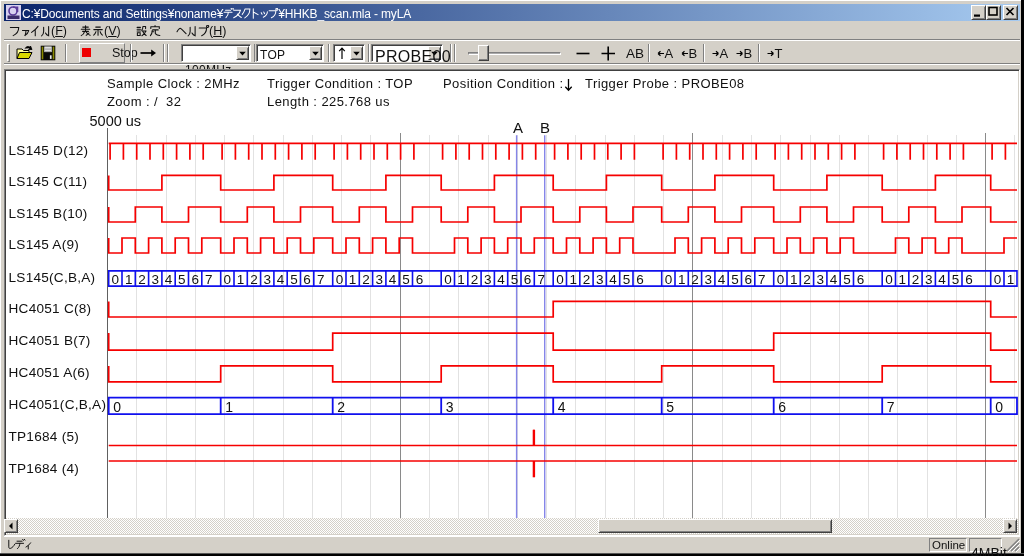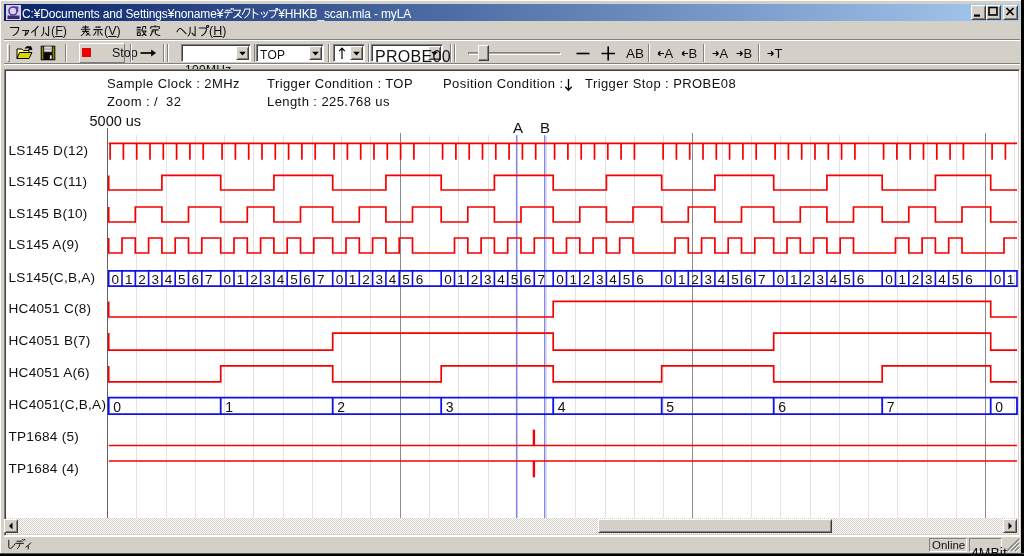--- a/index.html
+++ b/index.html
@@ -157,21 +157,21 @@
 <div class="txt" style="left:774.5px;top:46px;font-size:13px">T</div>
 <div class="ab" style="left:4px;top:63px;width:1016px;height:2px;border-top:1px solid #808080;border-bottom:1px solid #fff"></div>
 <div class="ab" style="left:4px;top:69px;width:1016px;height:467px;border:1px solid #808080;border-bottom-color:#fff;border-right-color:#fff;box-shadow:inset 1px 1px 0 #404040"></div>
 <div class="ab" style="left:6px;top:71px;width:1012px;height:448px;background:#fff"></div>
 <div class="txt" style="left:107px;top:75.5px;letter-spacing:0.42px">Sample Clock : 2MHz</div>
 <div class="txt" style="left:267px;top:75.5px;letter-spacing:0.42px">Trigger Condition : TOP</div>
 <div class="txt" style="left:443px;top:75.5px;letter-spacing:0.42px">Position Condition :</div>
 <svg class="ab" style="left:563.5px;top:78px" width="9" height="14" viewBox="0 0 9 14">
     <path d="M4.5 1V12M1.3 8.8L4.5 12.2L7.7 8.8" stroke="#000" stroke-width="1.3" fill="none"></path>
   </svg>
-<div class="txt" style="left:585px;top:75.5px;letter-spacing:0.42px">Trigger Stop : PROBE08</div>
+<div class="txt" style="left:585px;top:75.5px;letter-spacing:0.42px">Trigger Probe : PROBE08</div>
 <div class="txt" style="left:107px;top:93.5px;letter-spacing:0.42px">Zoom : /&nbsp;&nbsp;32</div>
 <div class="txt" style="left:267px;top:93.5px;letter-spacing:0.42px">Length : 225.768 us</div>
 <svg width="1024" height="556" viewBox="0 0 1024 556" font-family="Liberation Sans, sans-serif" style="position:absolute;left:0;top:0">
     <path d="M136.8 134.5V518.5M166.0 134.5V518.5M195.3 134.5V518.5M224.6 134.5V518.5M253.9 134.5V518.5M283.1 134.5V518.5M312.4 134.5V518.5M341.7 134.5V518.5M370.9 134.5V518.5M429.5 134.5V518.5M458.7 134.5V518.5M488.0 134.5V518.5M517.3 134.5V518.5M546.5 134.5V518.5M575.8 134.5V518.5M605.1 134.5V518.5M634.4 134.5V518.5M663.6 134.5V518.5M722.2 134.5V518.5M751.4 134.5V518.5M780.7 134.5V518.5M810.0 134.5V518.5M839.2 134.5V518.5M868.5 134.5V518.5M897.8 134.5V518.5M927.1 134.5V518.5M956.3 134.5V518.5M1014.9 134.5V518.5" stroke="#e2e2e2" stroke-width="1" shape-rendering="crispEdges"></path>
 <path d="M400.2 132.5V518.5M692.9 132.5V518.5M985.6 132.5V518.5" stroke="#8a8a8a" stroke-width="1" shape-rendering="crispEdges"></path>
 <path d="M107.5 128V518.5" stroke="#606060" stroke-width="1.2" shape-rendering="crispEdges"></path>
 <path d="M516.6 135.3V518.5M544.7 135.3V518.5" stroke="#8585e8" stroke-width="1.4"></path>
 <path d="M108.7 143.3H1017.0M110.1 143.3V159.7M123.4 143.3V159.7M136.7 143.3V159.7M150.0 143.3V159.7M163.3 143.3V159.7M176.6 143.3V159.7M189.9 143.3V159.7M203.2 143.3V159.7M222.1 143.3V159.7M235.4 143.3V159.7M248.7 143.3V159.7M262.0 143.3V159.7M275.3 143.3V159.7M288.6 143.3V159.7M301.9 143.3V159.7M315.2 143.3V159.7M334.1 143.3V159.7M347.4 143.3V159.7M360.7 143.3V159.7M374.0 143.3V159.7M387.3 143.3V159.7M400.6 143.3V159.7M413.9 143.3V159.7M442.6 143.3V159.7M455.9 143.3V159.7M469.2 143.3V159.7M482.5 143.3V159.7M495.8 143.3V159.7M509.1 143.3V159.7M522.4 143.3V159.7M535.7 143.3V159.7M554.6 143.3V159.7M567.9 143.3V159.7M581.2 143.3V159.7M594.5 143.3V159.7M607.8 143.3V159.7M621.1 143.3V159.7M634.4 143.3V159.7M663.1 143.3V159.7M676.4 143.3V159.7M689.7 143.3V159.7M703.0 143.3V159.7M716.3 143.3V159.7M729.6 143.3V159.7M742.9 143.3V159.7M756.2 143.3V159.7M775.1 143.3V159.7M788.4 143.3V159.7M801.7 143.3V159.7M815.0 143.3V159.7M828.3 143.3V159.7M841.6 143.3V159.7M854.9 143.3V159.7M883.6 143.3V159.7M896.9 143.3V159.7M910.2 143.3V159.7M923.5 143.3V159.7M936.8 143.3V159.7M950.1 143.3V159.7M963.4 143.3V159.7M992.1 143.3V159.7M1005.4 143.3V159.7" fill="none" stroke="#f60000" stroke-width="1.7"></path>
 <path d="M108.7 175.4L108.7 190.0L161.9 190.0L161.9 175.4L220.7 175.4L220.7 190.0L273.9 190.0L273.9 175.4L332.7 175.4L332.7 190.0L385.9 190.0L385.9 175.4L441.2 175.4L441.2 190.0L494.4 190.0L494.4 175.4L553.2 175.4L553.2 190.0L606.4 190.0L606.4 175.4L661.7 175.4L661.7 190.0L714.9 190.0L714.9 175.4L773.7 175.4L773.7 190.0L826.9 190.0L826.9 175.4L882.2 175.4L882.2 190.0L935.4 190.0L935.4 175.4L990.7 175.4L990.7 190.0L1017.0 190.0" fill="none" stroke="#f60000" stroke-width="1.7" stroke-linejoin="miter"></path>
 <path d="M108.7 207.0L108.7 222.0L135.3 222.0L135.3 207.0L161.9 207.0L161.9 222.0L188.5 222.0L188.5 207.0L220.7 207.0L220.7 222.0L247.3 222.0L247.3 207.0L273.9 207.0L273.9 222.0L300.5 222.0L300.5 207.0L332.7 207.0L332.7 222.0L359.3 222.0L359.3 207.0L385.9 207.0L385.9 222.0L412.5 222.0L412.5 207.0L441.2 207.0L441.2 222.0L467.8 222.0L467.8 207.0L494.4 207.0L494.4 222.0L521.0 222.0L521.0 207.0L553.2 207.0L553.2 222.0L579.8 222.0L579.8 207.0L606.4 207.0L606.4 222.0L633.0 222.0L633.0 207.0L661.7 207.0L661.7 222.0L688.3 222.0L688.3 207.0L714.9 207.0L714.9 222.0L741.5 222.0L741.5 207.0L773.7 207.0L773.7 222.0L800.3 222.0L800.3 207.0L826.9 207.0L826.9 222.0L853.5 222.0L853.5 207.0L882.2 207.0L882.2 222.0L908.8 222.0L908.8 207.0L935.4 207.0L935.4 222.0L962.0 222.0L962.0 207.0L990.7 207.0L990.7 222.0L1017.0 222.0" fill="none" stroke="#f60000" stroke-width="1.7" stroke-linejoin="miter"></path>

